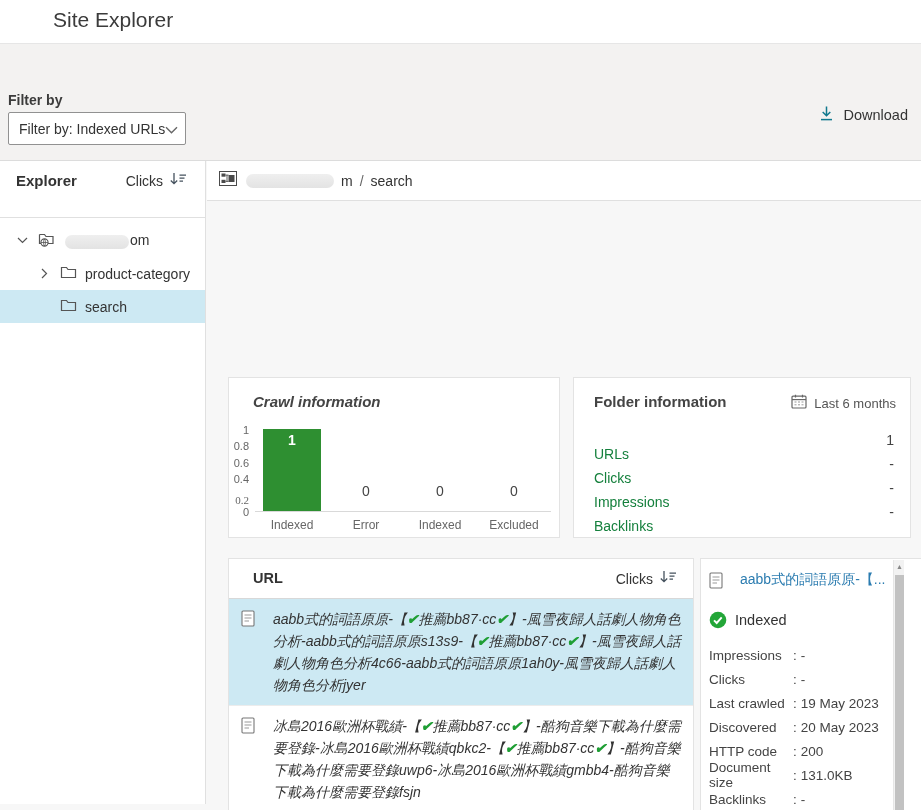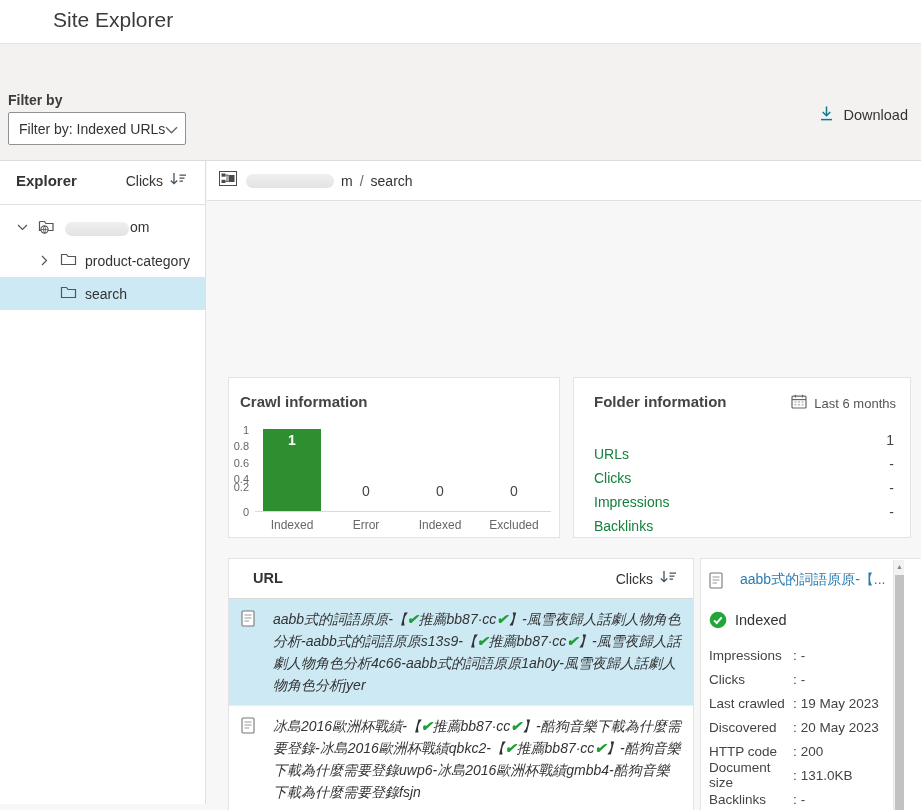--- a/index.html
+++ b/index.html
@@ -17,21 +17,21 @@
   .filter-dropdown { position:absolute; left:8px; top:67px; width:178px; height:33px; background:#fff; border:1px solid #919191; border-radius:2px; display:flex; align-items:center; padding:0 10px; cursor:pointer; }
   .filter-dropdown .dd-text { font-size:14px; color:#333; flex:1; white-space:nowrap; }
   .download-btn { position:absolute; right:13px; top:60px; display:flex; align-items:center; gap:9px; cursor:pointer; }
   .download-btn span { font-size:14.5px; color:#333; }
 
   
   .main { position:absolute; left:0; top:160px; width:921px; height:650px; background:#f7f7f7; border-top:1px solid #dcdcdc; }
 
   
   .left-panel { position:absolute; left:0; top:0; width:206px; height:643px; background:#fff; border-right:1px solid #e0e0e0; }
-  .left-header { position:relative; height:44px; border-bottom:1px solid #e0e0e0; }
+  .left-header { position:relative; height:57px; border-bottom:1px solid #e0e0e0; }
   .left-header .explorer-title { position:absolute; left:16px; top:11px; font-size:15px; font-weight:600; color:#333; }
   .left-header .sort-wrap { position:absolute; right:18px; top:11px; display:flex; align-items:center; gap:6px; cursor:pointer; }
   .left-header .sort-wrap span { font-size:14px; color:#333; }
   .tree { padding-top:6px; }
   .tree-row { position:relative; height:33px; display:flex; align-items:center; cursor:pointer; }
   .tree-row.selected { background:#cde9f3; }
   .tree-row .chev { width:12px; display:flex; justify-content:center; }
   .tree-row .lbl { font-size:14px; color:#333; margin-left:8px; white-space:nowrap; }
   .blur-pill { display:inline-block; width:64px; height:14px; border-radius:7px; background:linear-gradient(#efefef,#e3e3e3); vertical-align:middle; margin-right:1px; }
 
@@ -39,21 +39,21 @@
   .crumb-bar { position:absolute; left:207px; top:0; width:714px; height:40px; background:#fff; border-bottom:1px solid #e0e0e0; display:flex; align-items:center; padding-left:12px; gap:9px; }
   .crumb-bar .crumb-text { font-size:14px; color:#333; display:flex; align-items:center; gap:7px; }
   .bc-pill { display:inline-block; width:88px; height:14px; border-radius:7px; background:linear-gradient(#efefef,#e3e3e3); }
 
   
   .card { position:absolute; background:#fff; border:1px solid #e3e3e3; }
   .card-title { font-size:15px; font-weight:600; color:#444; }
 
   
   #crawl-card { left:228px; top:216px; width:332px; height:161px; }
-  #crawl-card .card-title { position:absolute; left:11px; top:15px; }
+  #crawl-card .card-title { position:absolute; left:24px; top:15px;font-style:italic; }
   #chart-yaxis { position:absolute; left:0px; top:52px; width:24px; height:82px; }
   #chart-yaxis .ytick { position:absolute; right:4px; font-size:11px; color:#666; }
   #chart-plot { position:absolute; left:26px; top:52px; width:296px; height:82px; border-bottom:1px solid #d9d9d9; }
   #chart-plot .bar { position:absolute; bottom:0; }
   #chart-plot .bar .val-in { display:block; text-align:center; color:#fff; font-weight:bold; font-size:14px; padding-top:3px; }
   #chart-plot .zero { position:absolute; bottom:12px; transform:translateX(-50%); font-size:14px; color:#444; }
   #chart-plot .cat { position:absolute; top:88px; transform:translateX(-50%); font-size:12px; color:#666; white-space:nowrap; }
 
   
   #folder-card { left:573px; top:216px; width:338px; height:161px; }
@@ -197,21 +197,21 @@
           <span>m</span>
         <span style="color:#666;">/</span>
         <span>search</span>
       </span>
     </div>
 
     <div class="card" id="crawl-card">
       <div class="card-title">Crawl information</div>
       <div id="chart-yaxis">
           <span class="ytick" style="bottom: -6px;">0</span>
-          <span class="ytick" style="bottom: 19px;">0.2</span>
+          <span class="ytick" style="bottom: 6px; font-family: Liberation Serif, serif;">0.2</span>
           <span class="ytick" style="bottom: 26.8px;">0.4</span>
           <span class="ytick" style="bottom: 43.2px;">0.6</span>
           <span class="ytick" style="bottom: 59.6px;">0.8</span>
           <span class="ytick" style="bottom: 76px;">1</span>
         </div>
       <div id="chart-plot">
           <span class="cat" style="left: 37px;">Indexed</span>
           <div class="bar" style="width: 58px; left: 8px; height: 82px; background: rgb(46, 143, 49);">
             <span class="val-in">1</span>
           </div>

